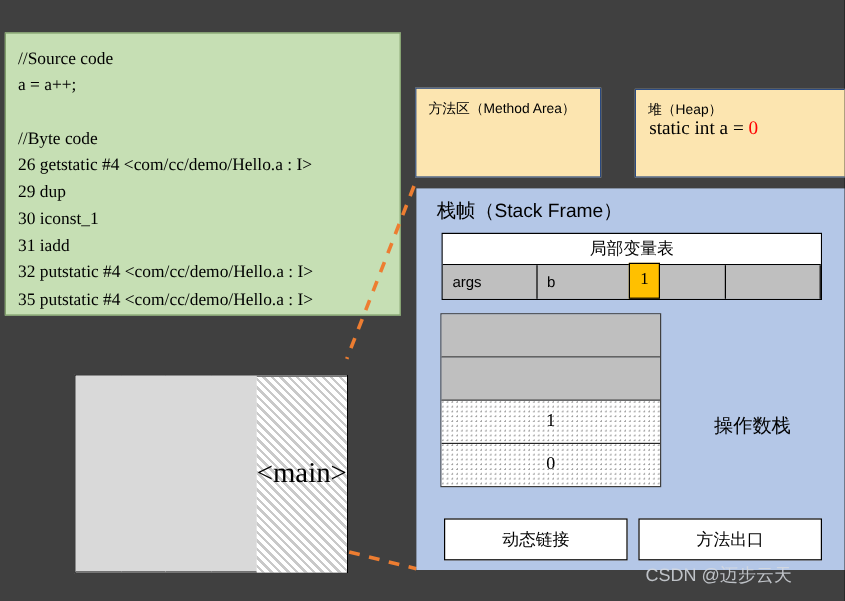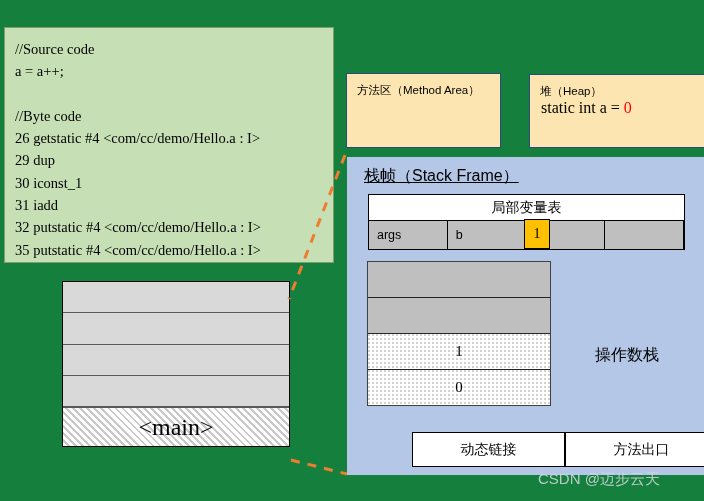--- a/index.html
+++ b/index.html
@@ -4,21 +4,21 @@
 <style>
   html, body {
     margin: 0;
     padding: 0;
     background: #000000;
   }
   #canvas {
     position: relative;
     width: 704px;
     height: 501px;
-    background: #15803d;
+    background: #404040;
     overflow: hidden;
     font-family: "Liberation Sans", sans-serif;
   }
 
   
   #code-panel {
     position: absolute;
     left: 4px;
     top: 27px;
     width: 330px;
@@ -64,28 +64,28 @@
     font-size: 16px;
     color: #000000;
     white-space: pre;
   }
   #heap-static .val { color: #ff0000; }
 
   
   #callstack {
     position: absolute;
     left: 62px;
-    top: 281px;
+    top: 312px;
     width: 228px;
     height: 166px;
     border: 1px solid #000000;
     box-sizing: border-box;
     background: #d9d9d9;
     display: flex;
-    flex-direction: column;
+    flex-direction: row;
   }
   .stack-slot {
     flex: 1 1 0;
     background: #d9d9d9;
     border-bottom: 1px solid #595959;
     box-sizing: border-box;
   }
   .stack-slot:last-child { border-bottom: none; }
   #stack-main {
     flex: 0 0 38px;
@@ -124,21 +124,20 @@
     height: 318px;
     background: #b4c7e7;
   }
   #frame-title {
     position: absolute;
     left: 17px;
     top: 9px;
     font-size: 16px;
     color: #000000;
     white-space: nowrap;
-    text-decoration: underline;
   }
 
   
   #lvt {
     position: absolute;
     left: 21px;
     top: 37px;
     width: 317px;
     border: 1px solid #000000;
     box-sizing: border-box;
@@ -234,24 +233,23 @@
     height: 35px;
     width: 153px;
     background: #ffffff;
     border: 1px solid #000000;
     box-sizing: border-box;
     display: flex;
     align-items: center;
     justify-content: center;
     font-size: 14px;
     color: #000000;
-    margin-left: 42px;
   }
   #btn-dynamic-link { left: 23px;  top: 275px; }
-  #btn-method-exit  { left: 176px; top: 275px; }
+  #btn-method-exit  { left: 185px; top: 275px; }
 
   
   #watermark {
     position: absolute;
     left: 538px;
     top: 470px;
     font-size: 15px;
     color: #d5d9df;
     opacity: 0.85;
     white-space: nowrap;

